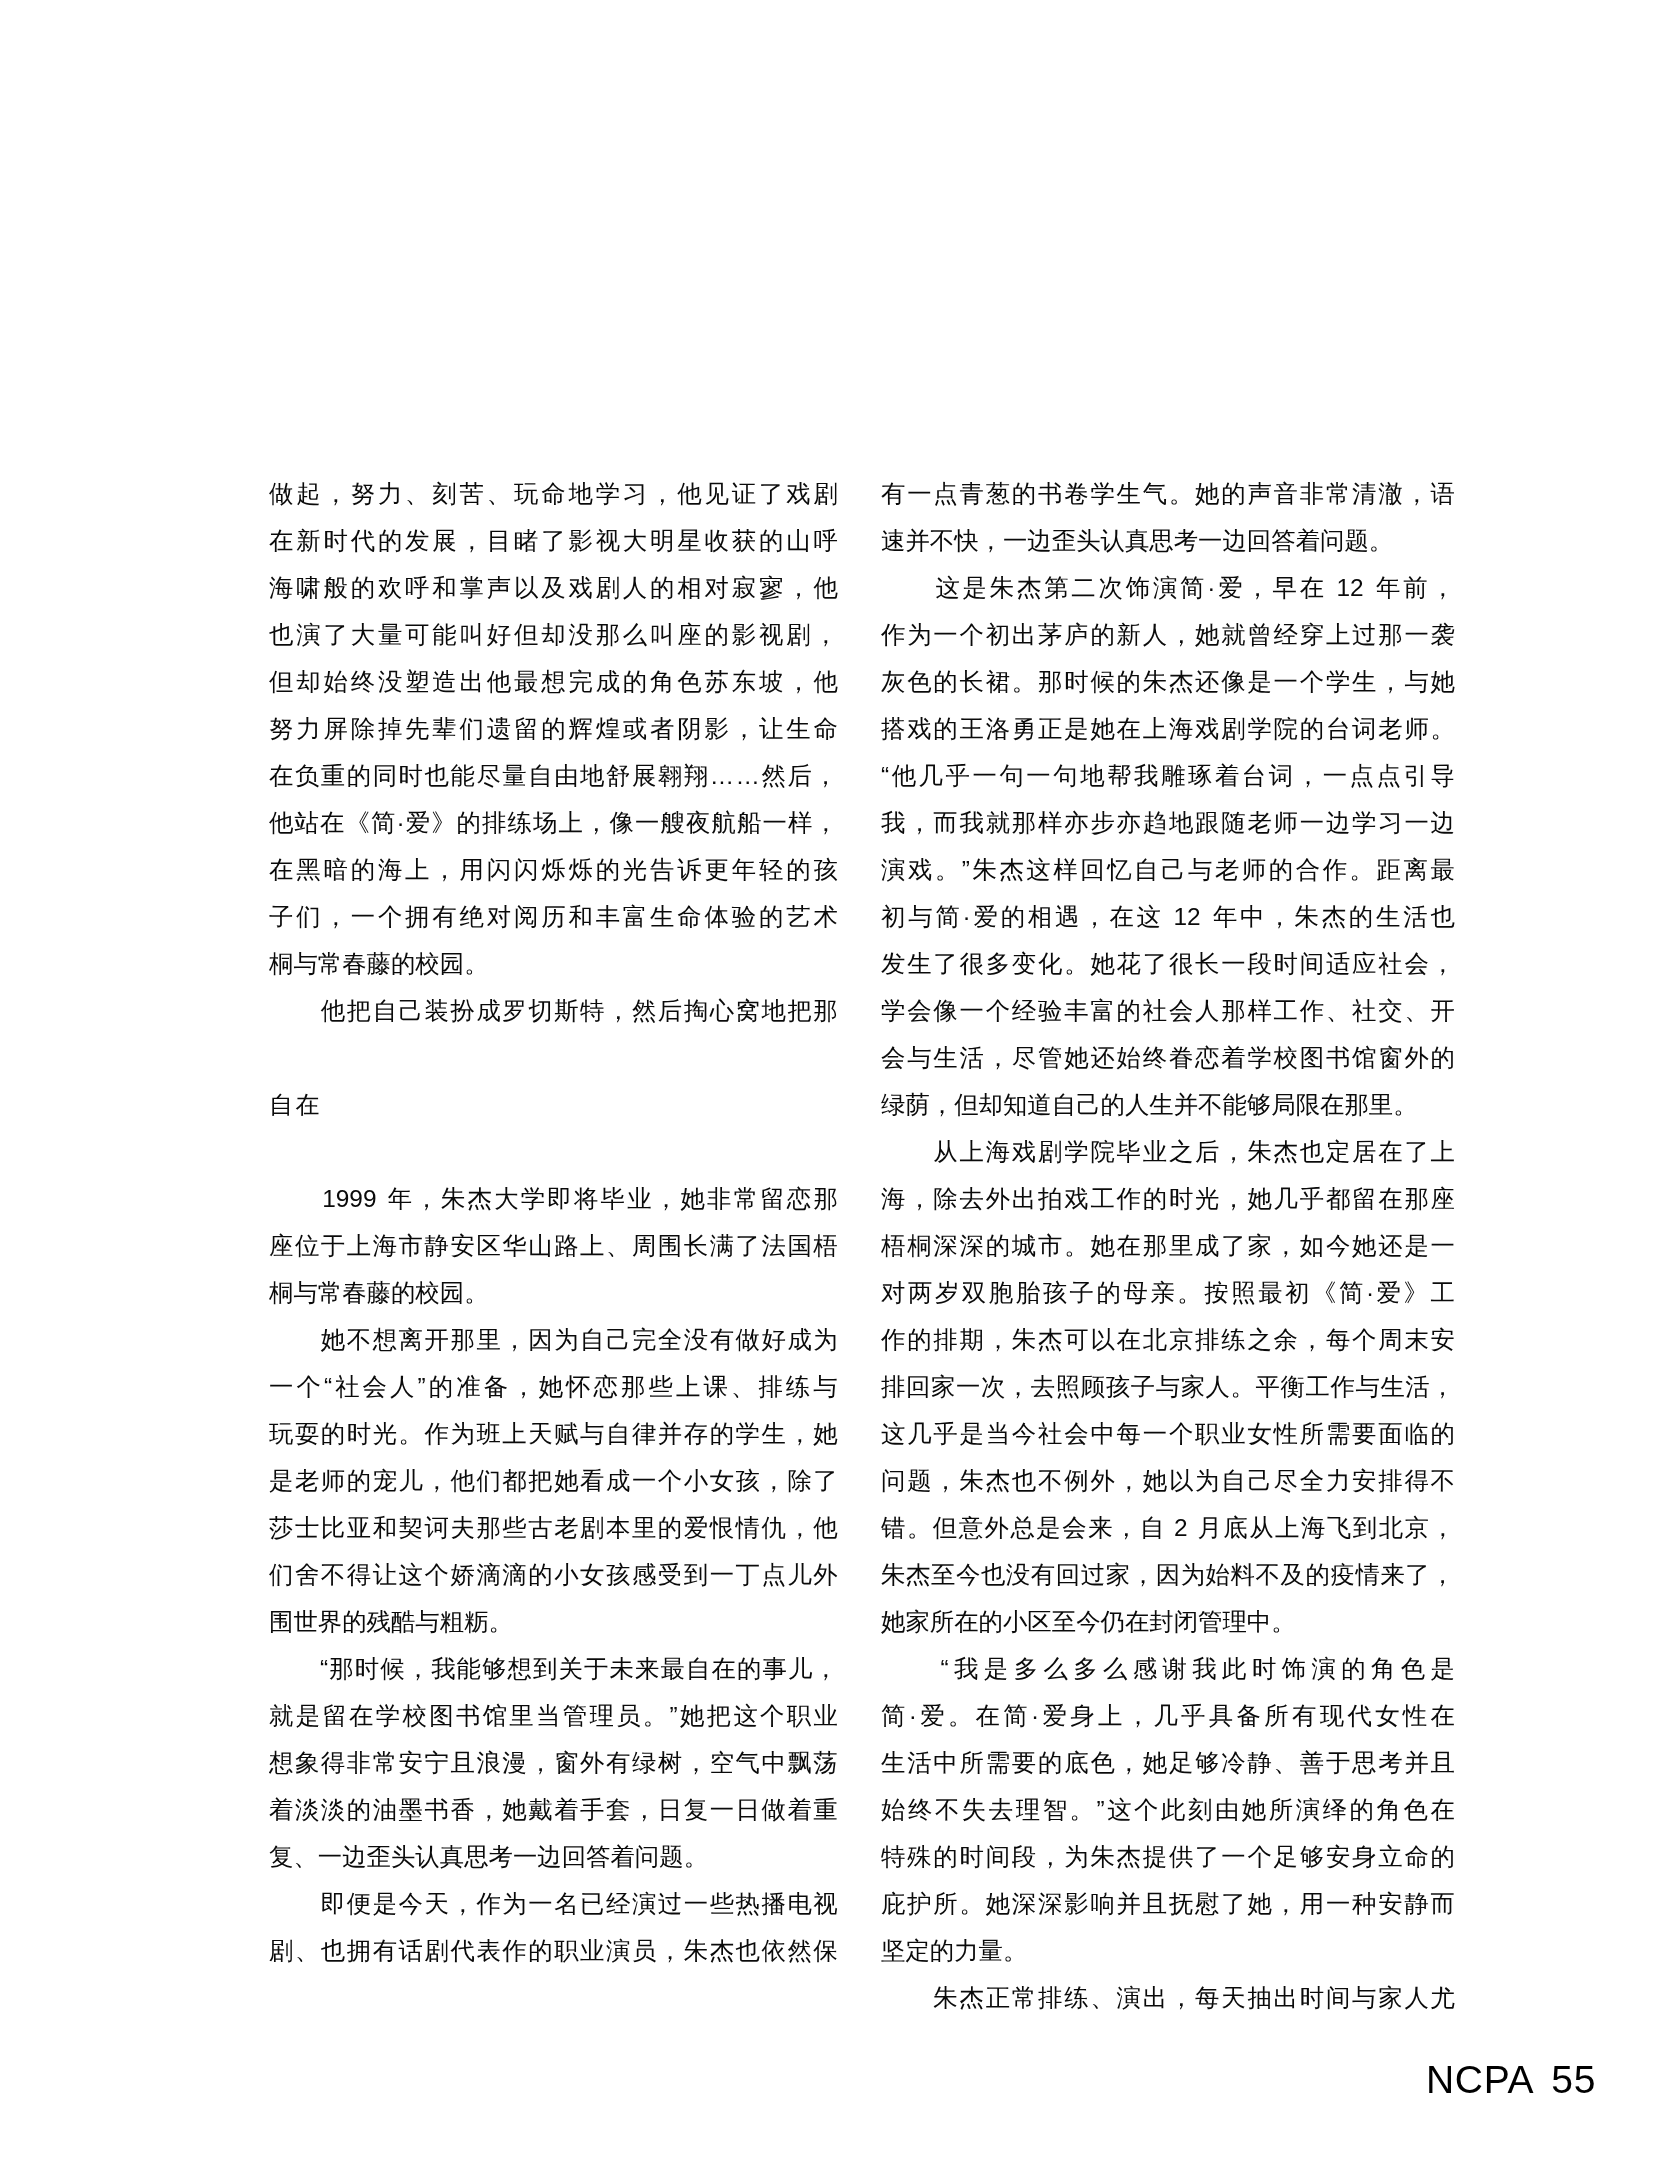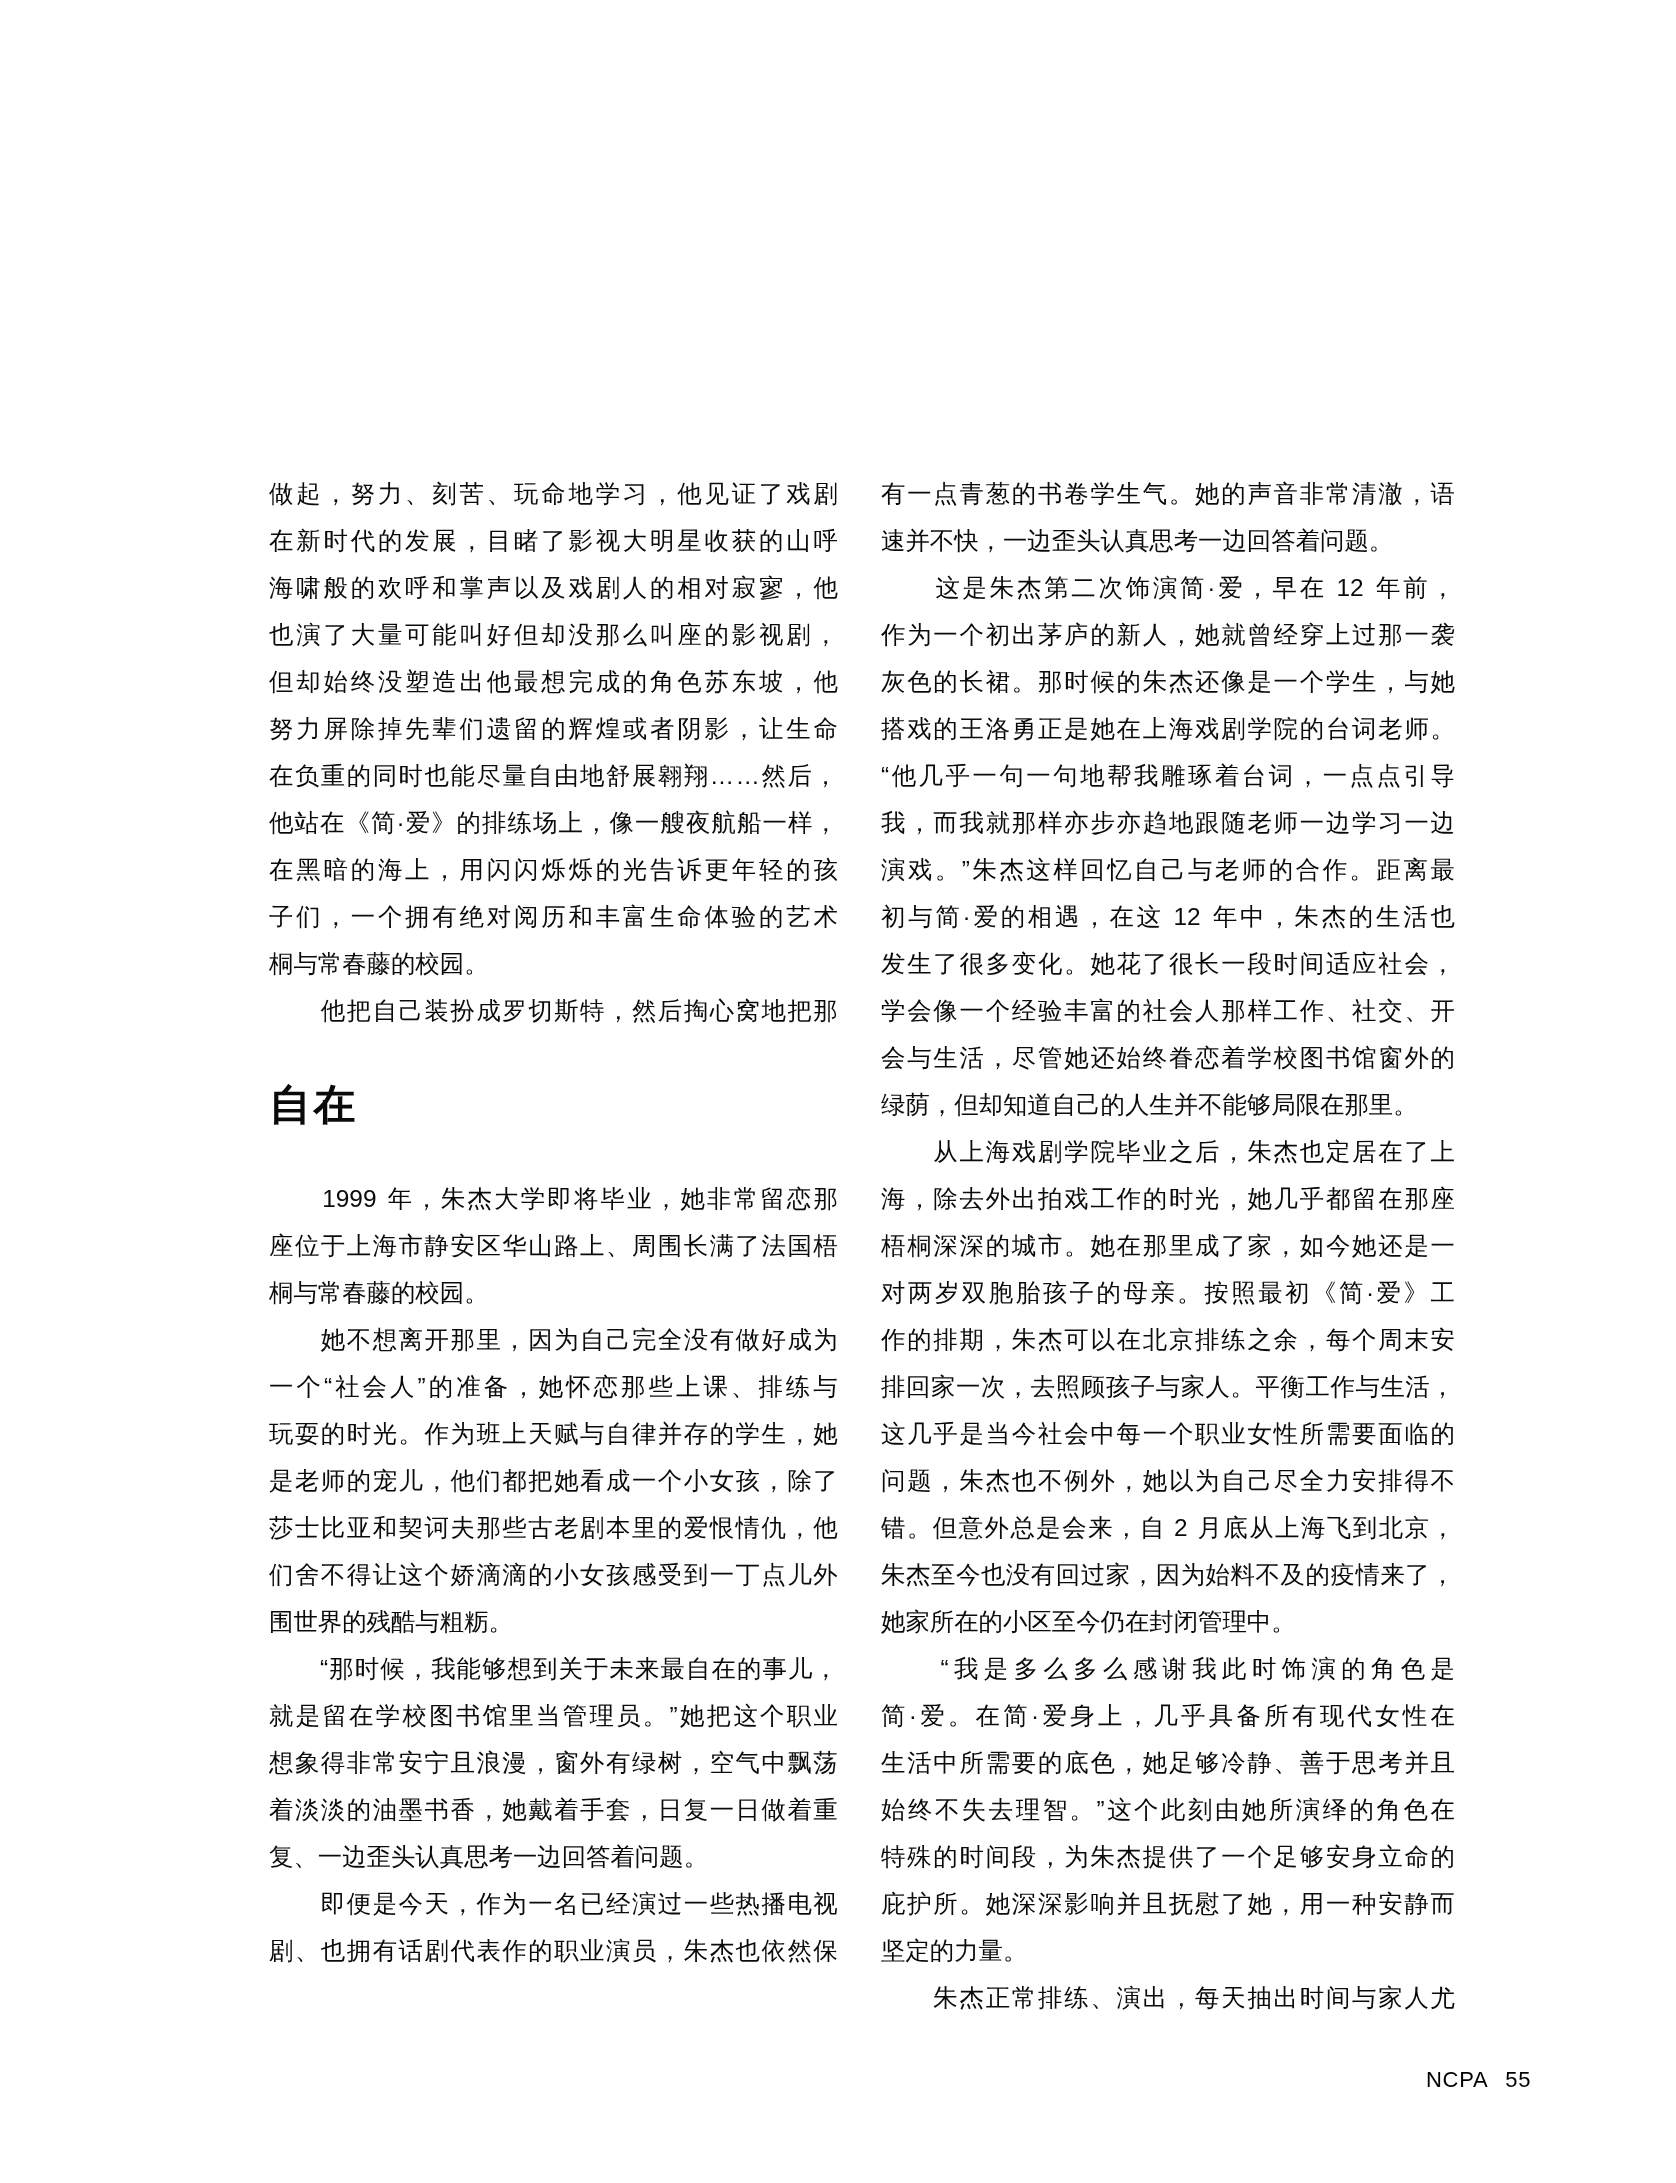--- a/index.html
+++ b/index.html
@@ -31,30 +31,30 @@
     overflow: hidden;
   }
   .line.j {
     display: flex;
     justify-content: space-between;
     align-items: baseline;
     white-space: normal;
   }
   .line.j .tok { white-space: pre; display: block; }
   .line.heading {
-    font-size: 42px;
-    font-weight: 700;
+    font-size: 24px;
+    font-weight: 400;
     letter-spacing: 2.6px;
   }
   .line.spacer { }
   .footer {
     position: absolute;
     left: 1426px;
     top: 2061px;
-    font-size: 22px;
+    font-size: 39px;
     line-height: 37px;
     color: #000000;
     letter-spacing: 0.7px;
     white-space: pre;
   }
   .footer .num { margin-left: 17px; }
 </style>
 </head>
 <body>
 

